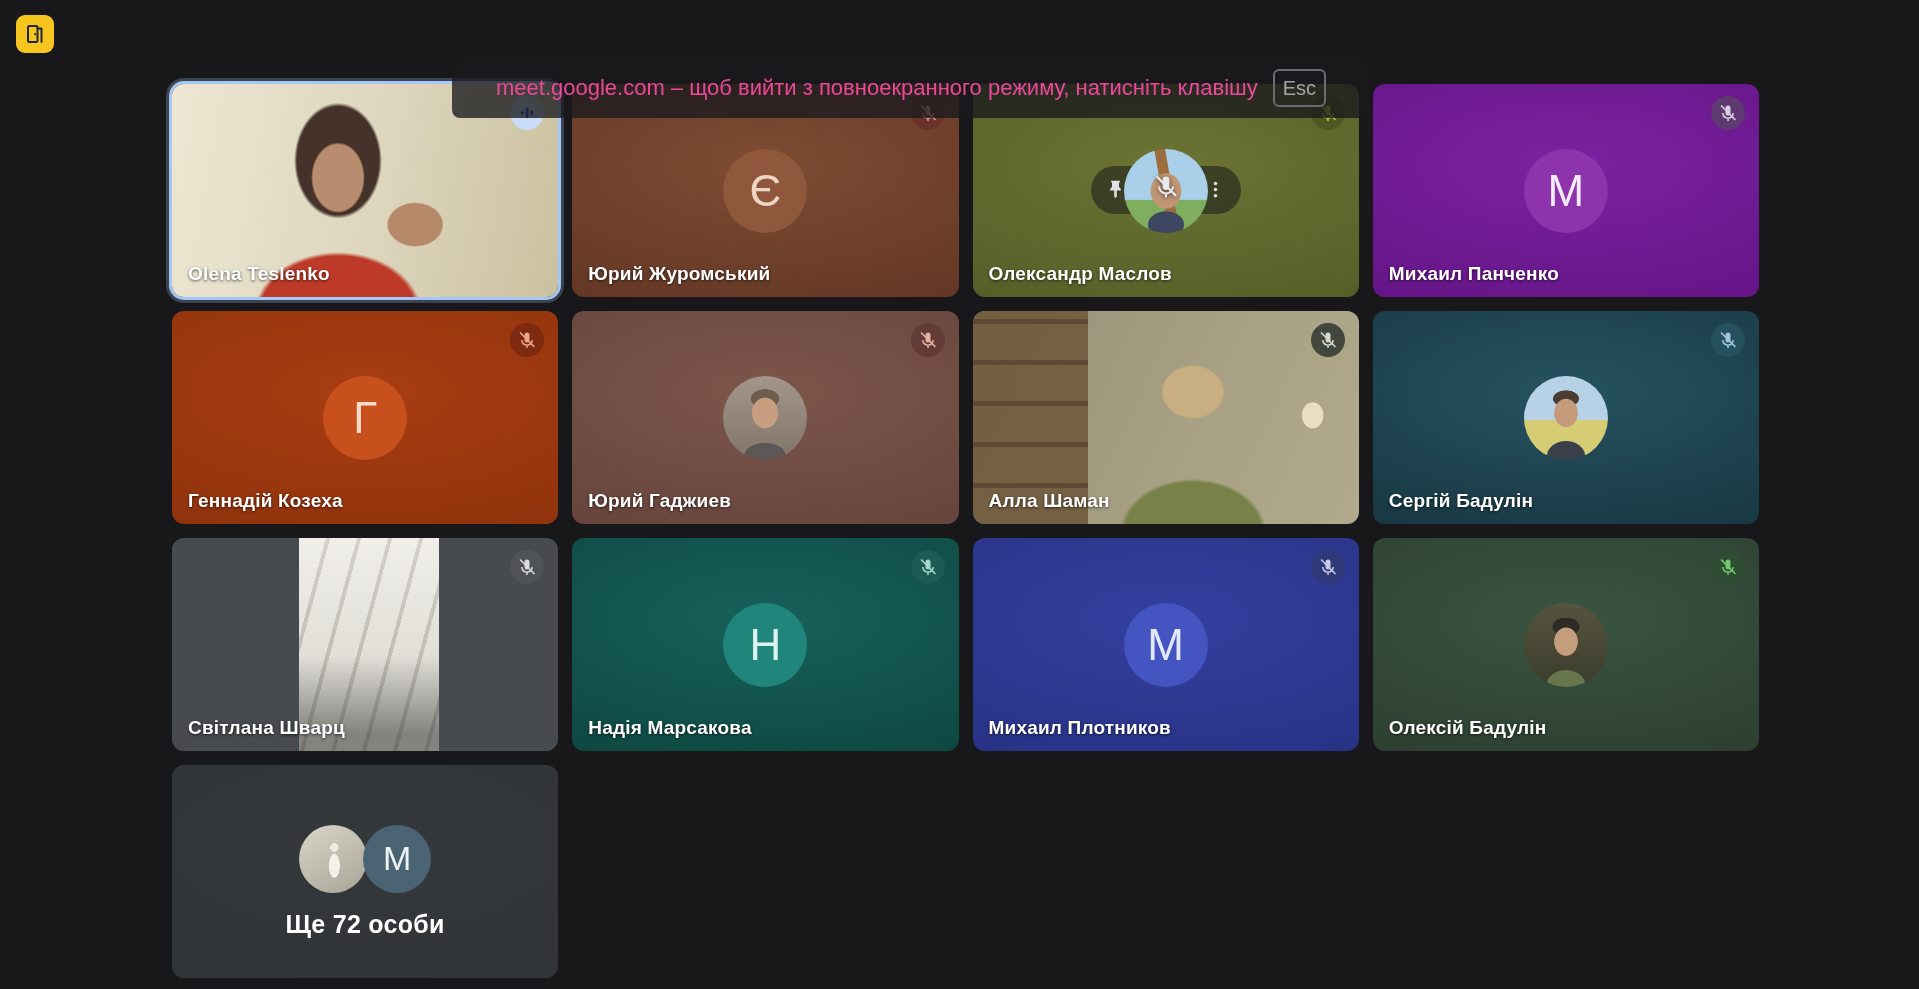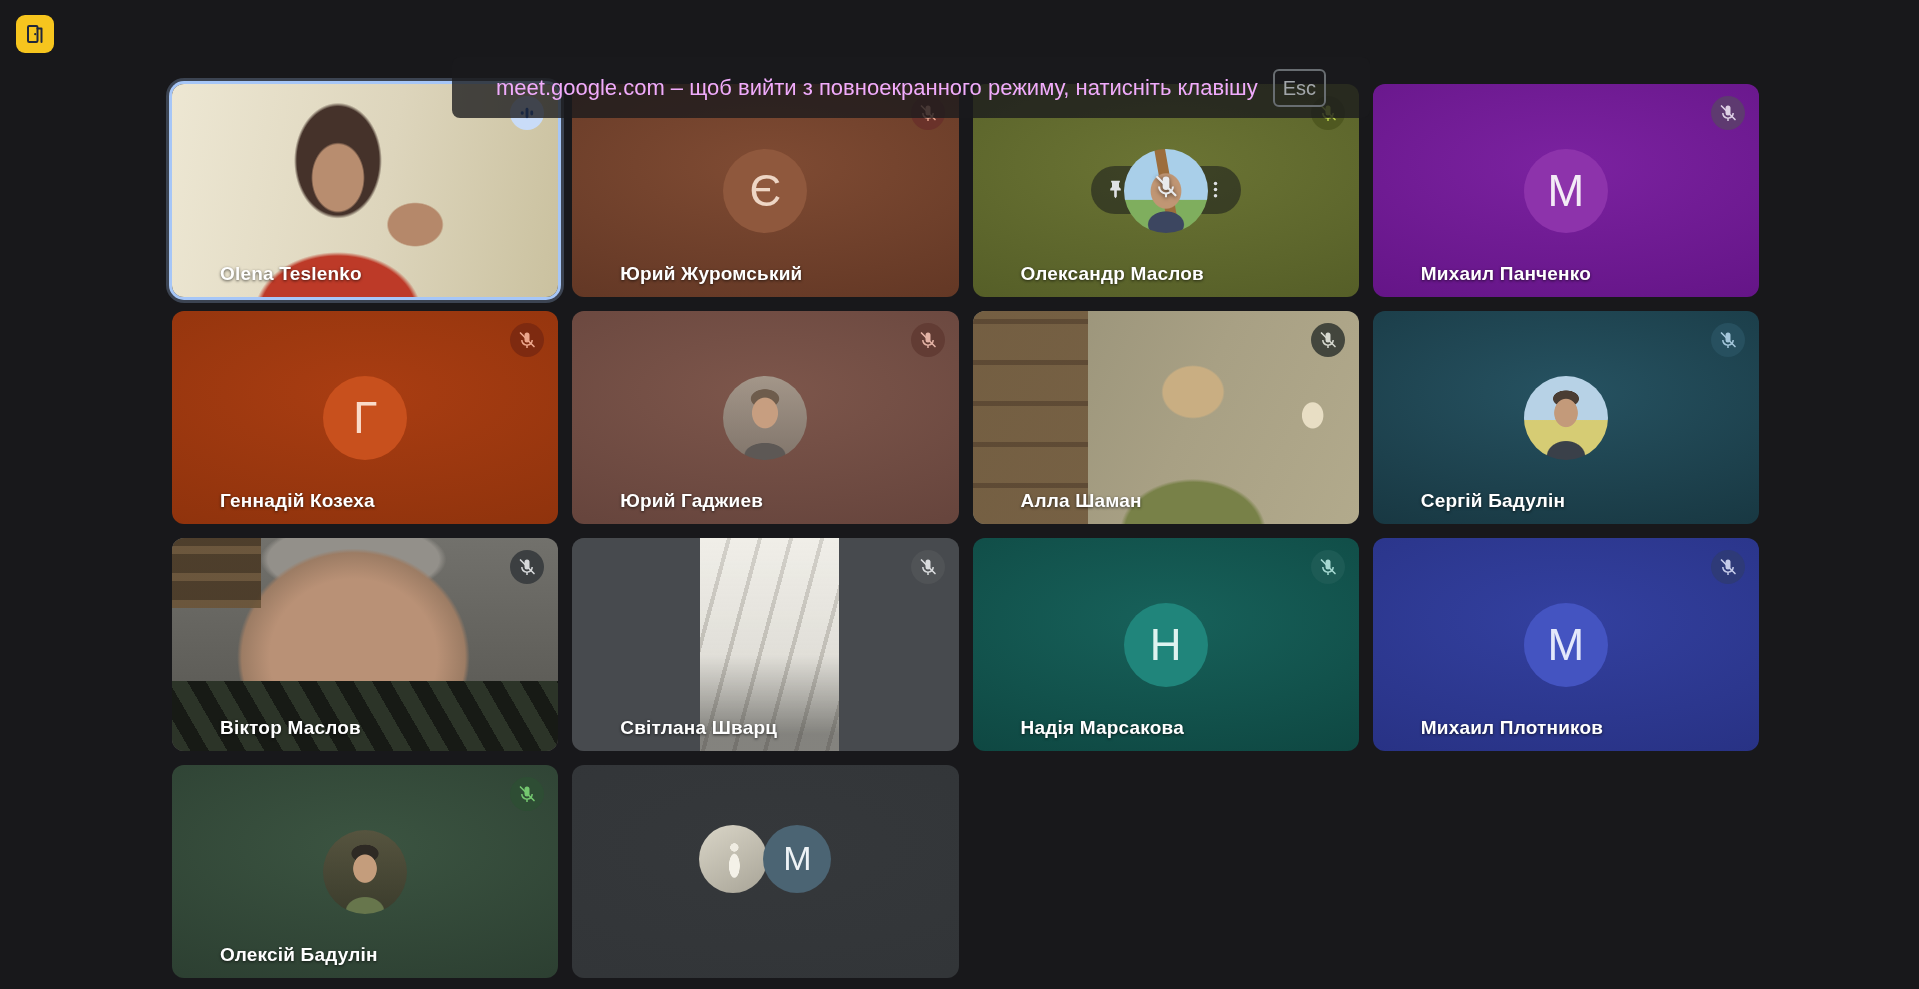--- a/index.html
+++ b/index.html
@@ -14,21 +14,21 @@
   
   .grid{position:absolute;left:172px;top:84px;width:1587px;display:grid;
     grid-template-columns:repeat(4,1fr);grid-auto-rows:213px;gap:14px;}
   .tile{position:relative;border-radius:12px;overflow:hidden;background:#2d2e30;}
   .tile.speaking{box-shadow:0 0 0 3px #a6c6f7,0 0 0 6px rgba(166,198,247,.25);}
 
   .videoart{position:absolute;inset:0;}
   .avatar{position:absolute;left:50%;top:50%;transform:translate(-50%,-50%);width:84px;height:84px;
     border-radius:50%;display:flex;align-items:center;justify-content:center;font-size:44px;z-index:2;}
   .nameplate{position:absolute;left:16px;bottom:12px;color:#fff;font-size:19px;font-weight:700;
-    letter-spacing:.2px;text-shadow:0 1px 3px rgba(0,0,0,.65);white-space:nowrap;z-index:4;margin-left:32px;}
+    letter-spacing:.2px;text-shadow:0 1px 3px rgba(0,0,0,.65);white-space:nowrap;z-index:4;}
   .badge{position:absolute;top:12px;right:14px;width:34px;height:34px;border-radius:50%;
     display:flex;align-items:center;justify-content:center;z-index:4;}
   .badge svg{width:20px;height:20px;}
 
   
   .ctrl-pill{position:absolute;left:50%;top:50%;transform:translate(-50%,-52%);width:150px;height:48px;
     background:rgba(24,25,27,.55);border-radius:26px;display:flex;align-items:center;
     justify-content:space-between;padding:0 13px;box-sizing:border-box;z-index:1;color:#dfe1e5;}
   .cbtn{display:flex;align-items:center;justify-content:center;width:24px;height:24px;cursor:pointer;}
   .cbtn svg{width:21px;height:21px;}
@@ -40,21 +40,21 @@
   .ov-row{position:absolute;left:50%;top:44%;transform:translate(-50%,-50%);display:flex;z-index:2;}
   .ov-av{width:68px;height:68px;border-radius:50%;display:flex;align-items:center;justify-content:center;}
   .ov-av + .ov-av{margin-left:-4px;}
   .ov-initial{font-size:34px;}
   .ov-label{position:absolute;left:0;right:0;top:68%;text-align:center;color:#fff;font-size:25px;
     font-weight:700;letter-spacing:.3px;z-index:2;}
 
   
   .toast{position:absolute;left:452px;top:57px;width:918px;height:61px;border-radius:8px;
     background:rgba(26,26,28,.78);display:flex;align-items:center;justify-content:center;z-index:10;}
-  .toast-msg{color:#f0abfc;font-size:22px;}
+  .toast-msg{color:#ec4899;font-size:22px;}
   .esc{display:inline-block;margin-left:15px;padding:7px 8px;border:2px solid #686d71;border-radius:6px;
     color:#a2a6aa;font-size:20px;line-height:1;}
 
   
   .scene-olena{background:
     radial-gradient(ellipse 46px 36px at 63% 66%, #b5886a 58%, rgba(181,136,106,0) 62%),
     radial-gradient(ellipse 135px 100px at 43% 108%, #bd3a28 58%, rgba(189,58,40,0) 62%),
     radial-gradient(ellipse 44px 58px at 43% 44%, #b88d6f 57%, rgba(184,141,111,0) 61%),
     radial-gradient(ellipse 72px 95px at 43% 36%, #45322a 57%, rgba(69,50,42,0) 61%),
     linear-gradient(100deg,#ede7d3,#ddd5bc 55%,#cac19f);}
@@ -242,31 +242,20 @@
         <div class="nameplate">Сергій Бадулін</div>
         <div class="badge" style="background: rgb(39, 80, 95); color: rgb(163, 198, 218);">
           <svg viewBox="0 0 24 24">
             <path d="M12 15a3 3 0 0 0 3-3V6a3 3 0 0 0-6 0v6a3 3 0 0 0 3 3z" fill="currentColor"></path>
             <path d="M17.3 12a5.3 5.3 0 0 1-10.6 0H4.9a7.1 7.1 0 0 0 6.2 7v2.5h1.8V19a7.1 7.1 0 0 0 6.2-7z" fill="currentColor"></path>
             <path d="M4.2 3.6 20.4 19.8" stroke="currentColor" stroke-width="2" stroke-linecap="round"></path>
           </svg>
         </div>
       </div>
       <div class="tile">
-        <div class="videoart scene-viktor"></div>
-        <div class="nameplate">Віктор Маслов</div>
-        <div class="badge" style="background: rgb(60, 63, 65); color: rgb(214, 216, 218);">
-          <svg viewBox="0 0 24 24">
-            <path d="M12 15a3 3 0 0 0 3-3V6a3 3 0 0 0-6 0v6a3 3 0 0 0 3 3z" fill="currentColor"></path>
-            <path d="M17.3 12a5.3 5.3 0 0 1-10.6 0H4.9a7.1 7.1 0 0 0 6.2 7v2.5h1.8V19a7.1 7.1 0 0 0 6.2-7z" fill="currentColor"></path>
-            <path d="M4.2 3.6 20.4 19.8" stroke="currentColor" stroke-width="2" stroke-linecap="round"></path>
-          </svg>
-        </div>
-      </div>
-      <div class="tile">
         <div class="videoart scene-svitlana"></div>
         <div class="nameplate">Світлана Шварц</div>
         <div class="badge" style="background: rgb(80, 83, 86); color: rgb(217, 219, 221);">
           <svg viewBox="0 0 24 24">
             <path d="M12 15a3 3 0 0 0 3-3V6a3 3 0 0 0-6 0v6a3 3 0 0 0 3 3z" fill="currentColor"></path>
             <path d="M17.3 12a5.3 5.3 0 0 1-10.6 0H4.9a7.1 7.1 0 0 0 6.2 7v2.5h1.8V19a7.1 7.1 0 0 0 6.2-7z" fill="currentColor"></path>
             <path d="M4.2 3.6 20.4 19.8" stroke="currentColor" stroke-width="2" stroke-linecap="round"></path>
           </svg>
         </div>
       </div>
@@ -301,20 +290,21 @@
             <path d="M17.3 12a5.3 5.3 0 0 1-10.6 0H4.9a7.1 7.1 0 0 0 6.2 7v2.5h1.8V19a7.1 7.1 0 0 0 6.2-7z" fill="currentColor"></path>
             <path d="M4.2 3.6 20.4 19.8" stroke="currentColor" stroke-width="2" stroke-linecap="round"></path>
           </svg>
         </div>
       </div>
       <div class="tile" style="background: radial-gradient(120% 95% at 50% 38%, rgb(53, 56, 59), rgb(49, 52, 55));">
         <div class="ov-row">
           <div class="ov-av photoart ph-dog"></div>
           <div class="ov-av ov-initial" style="background: rgb(75, 100, 115); color: rgb(238, 243, 246);">М</div>
         </div>
+        <div class="ov-label">Ще 72 особи</div>
       </div>
     </div>
 
   <div class="toast">
     <span class="toast-msg">meet.google.com – щоб вийти з повноекранного режиму, натисніть клавішу</span>
     <span class="esc">Esc</span>
   </div>
 
 </div>
 

